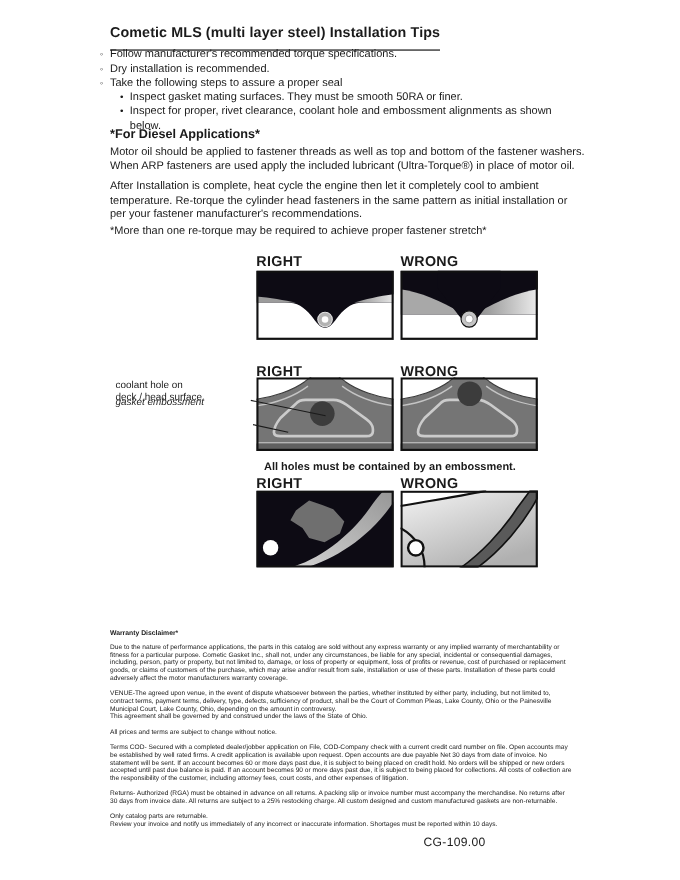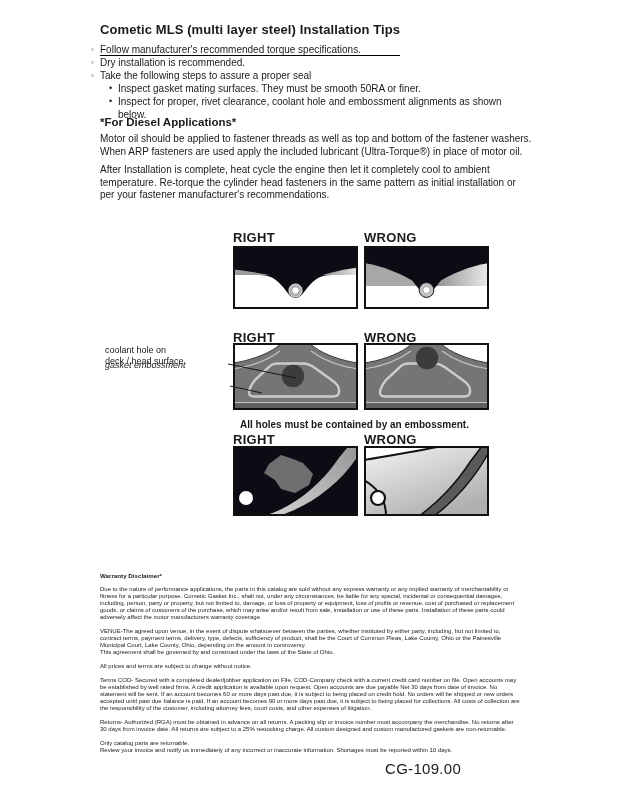--- a/index.html
+++ b/index.html
@@ -3,37 +3,37 @@
 <meta charset="utf-8">
 <style>
   html,body{margin:0;padding:0;background:#fff;}
   .page{
     position:relative;width:618px;height:800px;background:#ffffff;
     font-family:"Liberation Sans","DejaVu Sans",sans-serif;color:#1a1a1a;overflow:hidden;
   }
   .abs{position:absolute;}
   .title{
     left:100px;top:22px;font-size:13px;font-weight:bold;
-    border-bottom:1.5px solid #000;padding-bottom:18px;letter-spacing:0.1px;
+    border-bottom:1.5px solid #000;padding-bottom:8px;letter-spacing:0.1px;
   }
   .bullets{left:91px;top:43px;width:436px;font-size:10px;line-height:13px;}
   .b{display:flex;}
   .b .m1{width:9px;font-size:8px;flex:none;}
   .b.sub{margin-left:18px;}
   .b.sub .m1{font-size:9px;}
   .diesel-h{left:100px;top:116px;font-size:11.5px;font-weight:bold;}
   .body-p{left:100px;width:432px;font-size:10px;line-height:12.5px;}
   .dg-label{font-size:13px;font-weight:600;width:125px;text-align:left;letter-spacing:0.3px;}
   .caption{font-weight:bold;font-size:10px;line-height:11.5px;white-space:pre-line;}
   .side-label{left:105px;width:120px;text-align:left;font-size:9px;line-height:10.5px;white-space:pre-line;}
   .dbox{display:block;}
   .warranty{left:100px;top:572px;width:420px;font-size:6px;line-height:7px;}
   .warranty .w-head{margin:0 0 7px 0;font-weight:bold;font-size:6.2px;}
   .warranty p{margin:0 0 7px 0;white-space:pre-line;}
-  .code{left:385px;top:760px;font-size:15px;letter-spacing:0.3px;}
+  .code{left:385px;top:760px;font-size:11px;letter-spacing:0.3px;}
   svg{display:block;}
 </style>
 </head>
 <body>
 
 <div class="page">
 
   <div class="abs title">Cometic MLS (multi layer steel) Installation Tips</div>
 
   <div class="abs bullets">
@@ -55,20 +55,21 @@
     </div>
     <div class="b sub">
       <span class="m1">•</span>
       <span>Inspect for proper, rivet clearance, coolant hole and embossment alignments as shown below.</span>
     </div>
   </div>
 
   <div class="abs diesel-h">*For Diesel Applications*</div>
   <div class="abs body-p" style="top:164px;">After Installation is complete, heat cycle the engine then let it completely cool to ambient temperature. Re-torque the cylinder head fasteners in the same pattern as initial installation or per your fastener manufacturer's recommendations.</div>
   <div class="abs body-p" style="top:133px;">Motor oil should be applied to fastener threads as well as top and bottom of the fastener washers. When ARP fasteners are used apply the included lubricant (Ultra-Torque®) in place of motor oil.</div>
+  <div class="abs body-p" style="top:205px;">*More than one re-torque may be required to achieve proper fastener stretch*</div>
 
   <div class="abs dg-label" style="left:233px;top:230px;">RIGHT</div>
   <div class="abs dg-label" style="left:364px;top:230px;">WRONG</div>
 
   <svg class="abs dbox" style="left:233px;top:246px;" width="125" height="63" viewBox="0 0 125 63">
     <rect width="125" height="63" fill="#0d0b14"></rect>
     <path d="M0,29 L26,29 C38,29 43,33 50,41 C55,47.5 58,52 62.5,52 C67,52 70,47.5 75,41 C82,33 87,29 99,29 L125,29 L125,63 L0,63 Z" fill="#ffffff"></path>
     <path d="M0,23.5 C12,24.5 26,27 36,29 L0,29 Z" fill="#9c9c9c"></path>
     <defs>
       <linearGradient id="g1r" x1="0" y1="0" x2="1" y2="0">

